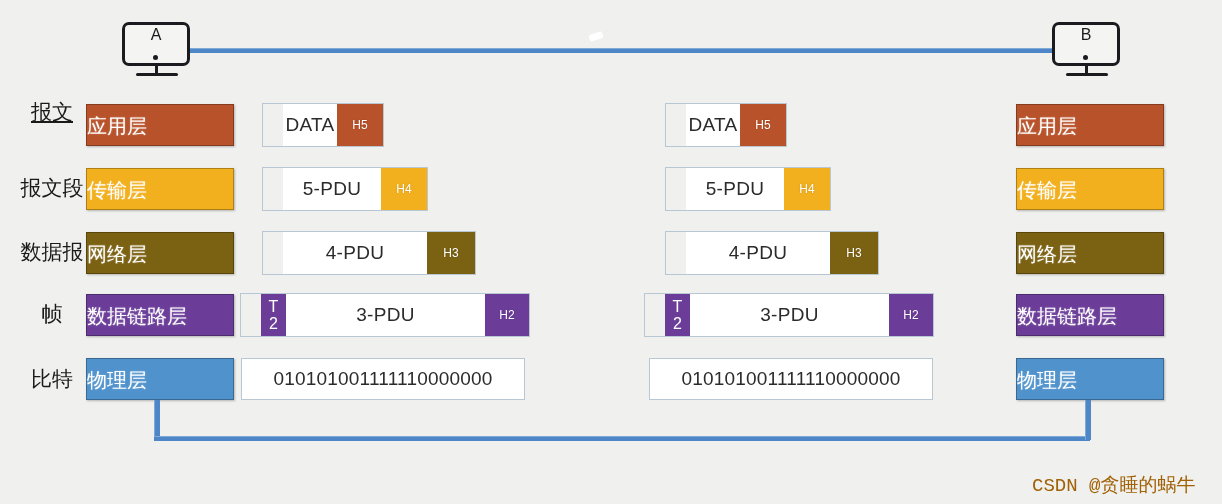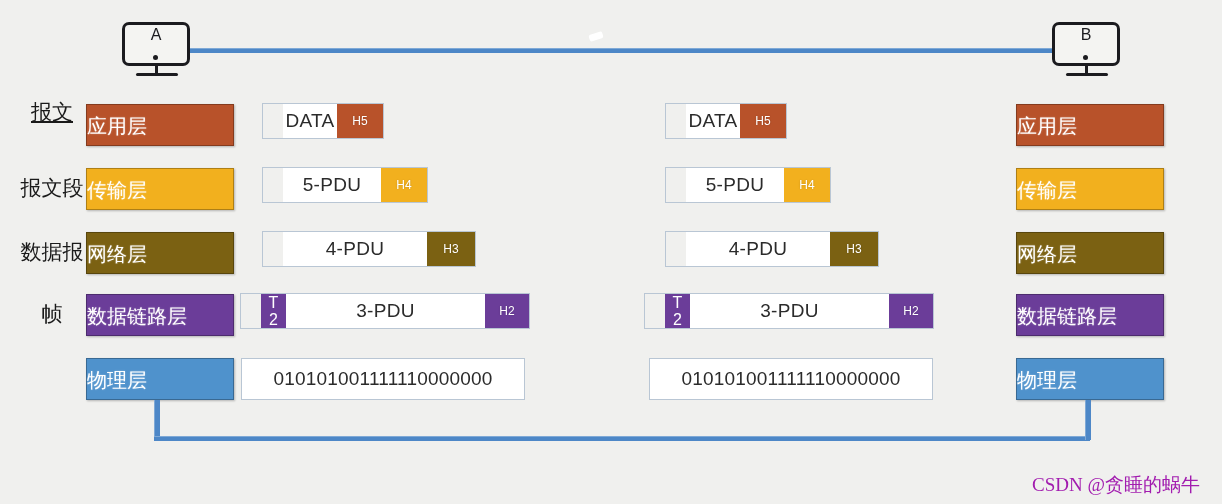--- a/index.html
+++ b/index.html
@@ -104,21 +104,21 @@
     border: 1px solid rgba(0,0,0,0.28);
     box-shadow: 1px 1px 2px rgba(0,0,0,0.25);
     box-sizing: border-box;
     font-family: "DejaVu Sans", "Liberation Sans", sans-serif;
     text-shadow: 0 0 2px rgba(255,255,255,0.35);
   }
 
   
   .pdu {
     position: absolute;
-    height: 34px;
+    height: 42px;
     display: flex;
     box-sizing: border-box;
     box-shadow: 0 0 0 1px #b9c6d4;
     padding-left: 20px;
   }
   .pdu .payload {
     flex: 1 1 auto;
     background: #ffffff;
     display: flex;
     align-items: center;
@@ -158,22 +158,22 @@
     justify-content: center;
     font-size: 19px;
     color: #2b2b2b;
     letter-spacing: 0.2px;
     box-sizing: border-box;
   }
 
   .watermark {
     position: absolute;
     font-size: 19px;
-    color: #a21caf;
-    font-family: Liberation Serif, serif;
+    color: #a16207;
+    font-family: Liberation Mono, monospace;
     white-space: nowrap;
   }
 </style>
 </head>
 <body>
 
 <div id="stage">
 
   <div class="link-h" style="left:190px; top:48px; width:872px;"></div>
   <div class="cursor-mark" style="left:589px; top:33px;"></div>
@@ -191,20 +191,21 @@
     <div class="screen-label">B</div>
     <div class="dot"></div>
     <div class="neck"></div>
     <div class="base"></div>
   </div>
 
   <div class="row-label" style="left:6px;  top:98px;text-decoration:underline;">报文</div>
   <div class="row-label" style="left:6px;  top:174px;">报文段</div>
   <div class="row-label" style="left:6px;  top:238px;">数据报</div>
   <div class="row-label" style="left:6px;  top:300px;">帧</div>
+  <div class="row-label" style="left:6px;  top:365px;">比特</div>
 
   <div class="layer-box" style="left:86px; top:104px; background:#b8522a;">应用层</div>
   <div class="layer-box" style="left:86px; top:168px; background:#f2b01e;">传输层</div>
   <div class="layer-box" style="left:86px; top:232px; background:#7b6112;">网络层</div>
   <div class="layer-box" style="left:86px; top:294px; background:#6b3d99;">数据链路层</div>
   <div class="layer-box" style="left:86px; top:358px; background:#4f92cc;">物理层</div>
 
   <div class="layer-box" style="left:1016px; top:104px; background:#b8522a;">应用层</div>
   <div class="layer-box" style="left:1016px; top:168px; background:#f2b01e;">传输层</div>
   <div class="layer-box" style="left:1016px; top:232px; background:#7b6112;">网络层</div>

